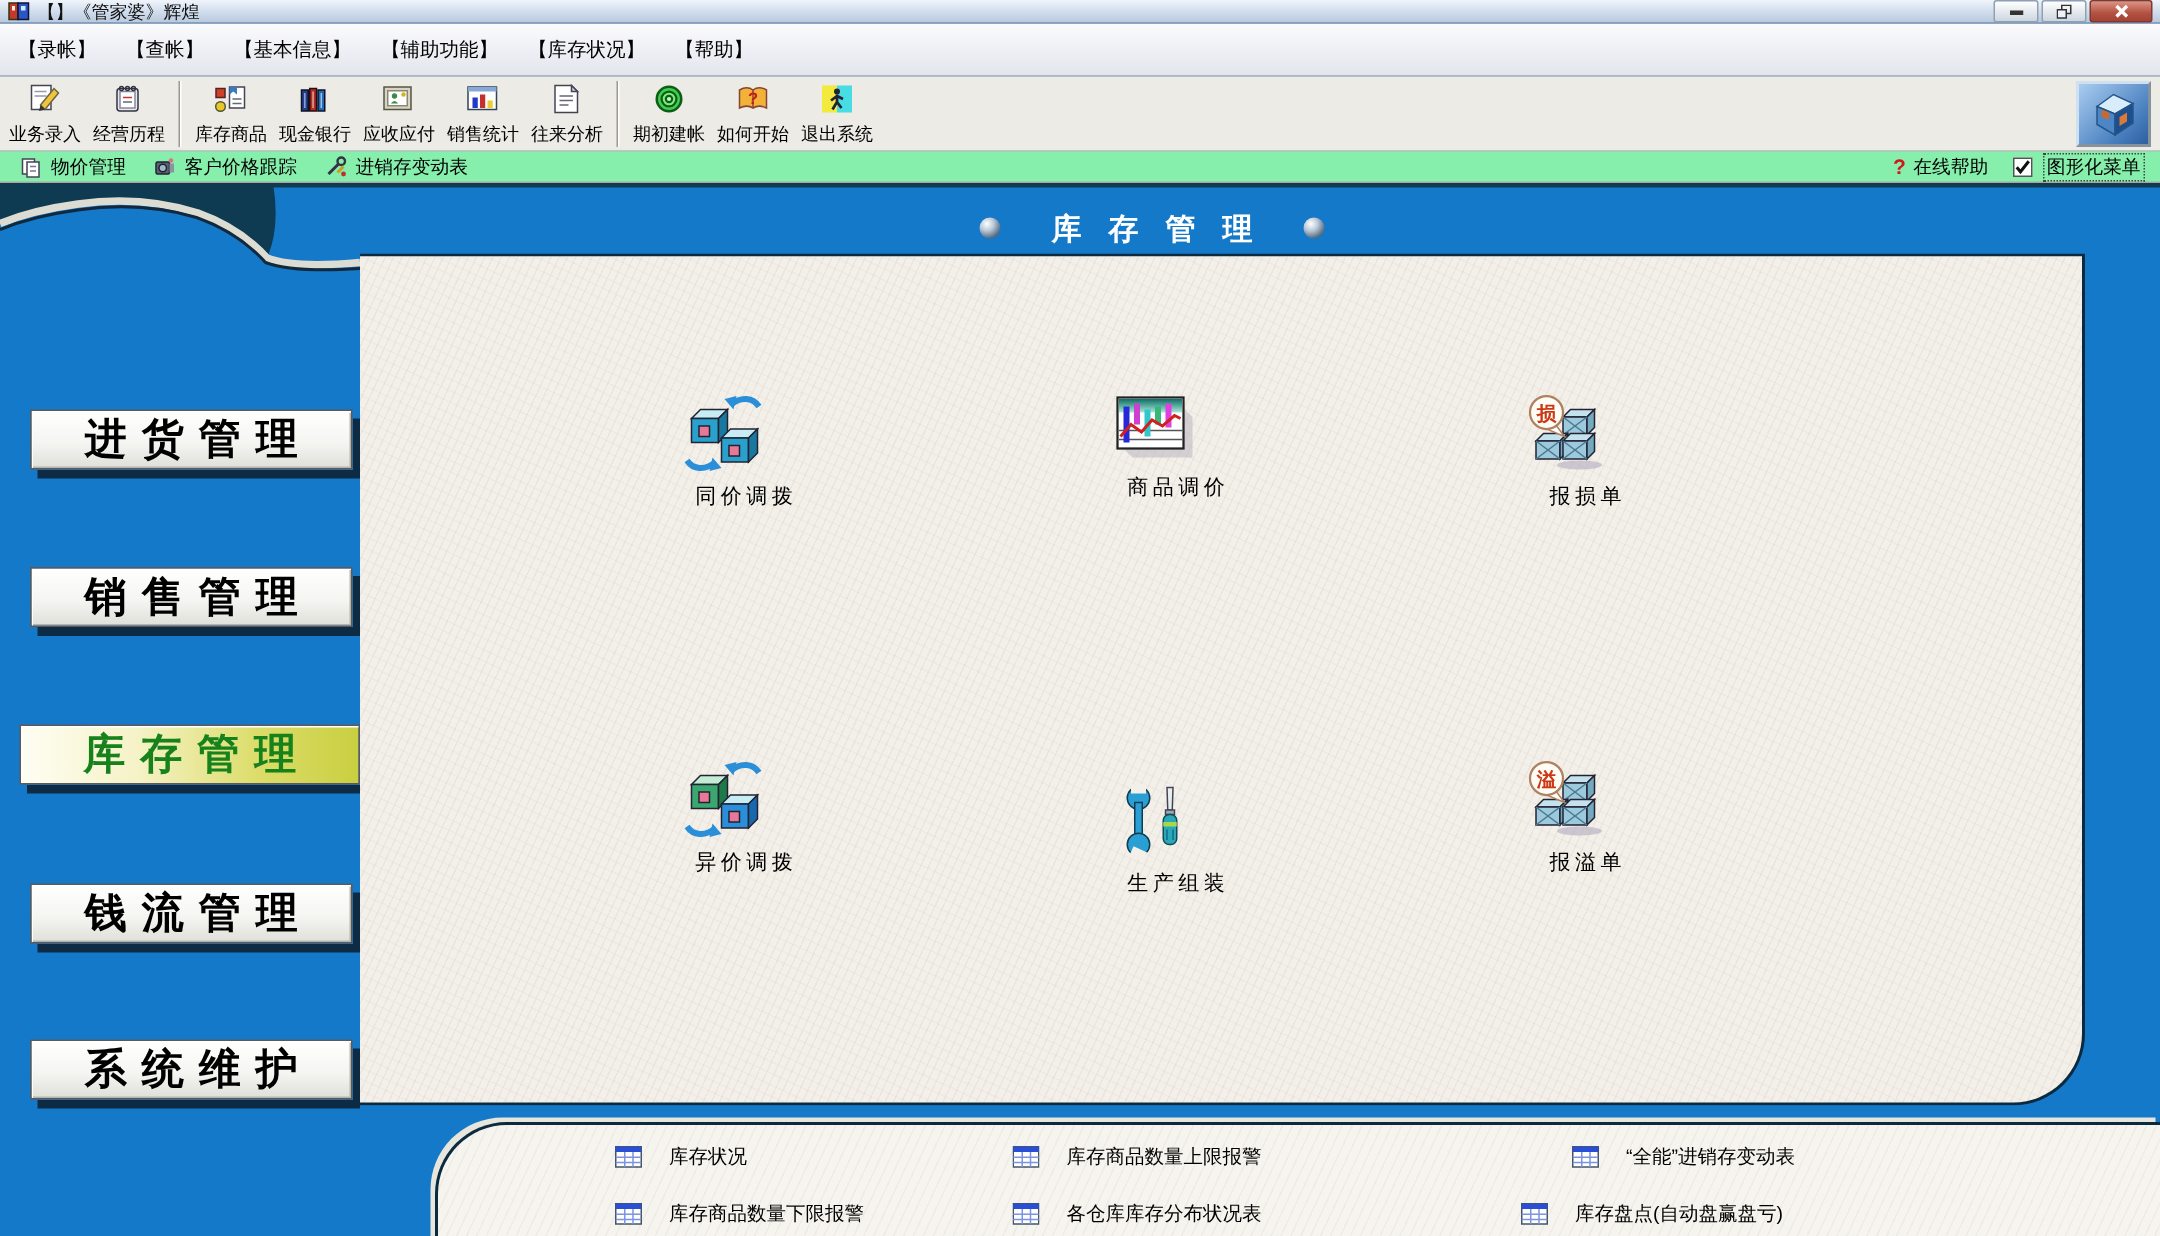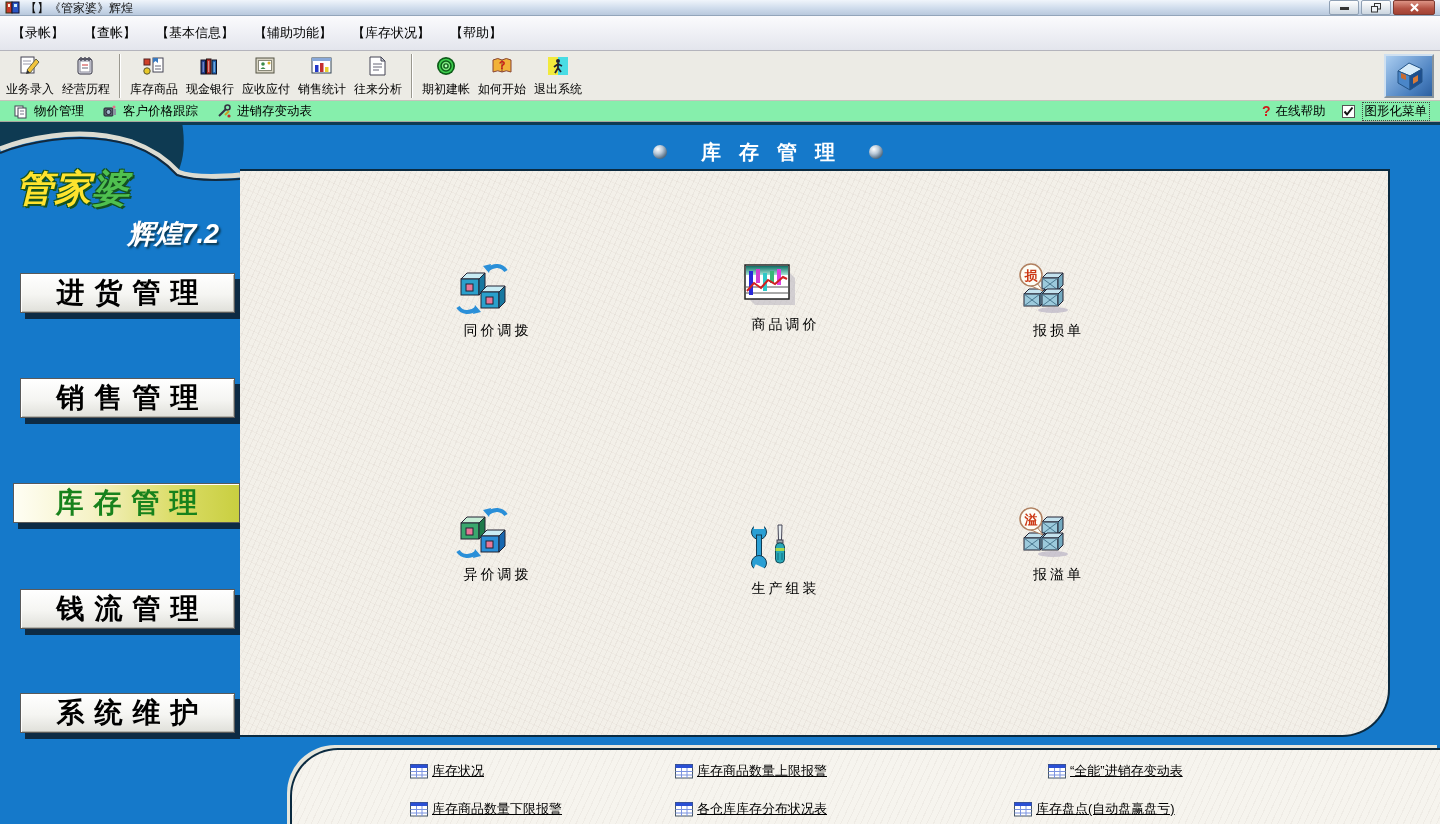--- a/index.html
+++ b/index.html
@@ -68,21 +68,21 @@
     border-bottom-right-radius:48px; }
 
   .app-item { position:absolute; width:130px; display:flex; flex-direction:column; align-items:center; gap:7px; cursor:pointer; }
   .app-item .cap { font-size:14px; letter-spacing:3px; margin-right:-3px; color:#000; font-family:"Liberation Serif", serif; white-space:nowrap;margin-left:28px; }
 
   .bottom-panel { position:absolute; left:290px; right:0; top:626px; bottom:8px;
     background-color:#f6f4ee;
     background-image:repeating-linear-gradient(115deg, rgba(205,196,188,.18) 0 1px, transparent 1px 6px);
     border-top:2px solid #0a2a40; border-left:2px solid #0a2a40; border-top-left-radius:48px;
     box-shadow:-3px -3px 0 #e6e6dc; }
-  .report-link { position:absolute; display:flex; align-items:center; gap:4px; font-size:13px; color:#000; cursor:pointer; white-space:nowrap;text-decoration:underline; }
+  .report-link { position:absolute; display:flex; align-items:center; gap:18px; font-size:13px; color:#000; cursor:pointer; white-space:nowrap; }
 </style>
 </head>
 <body>
 
 <div class="window">
 
   <div class="titlebar">
     <span class="app-icon">
       <svg width="15" height="15" viewBox="0 0 15 15">
           <rect x="1" y="2" width="6" height="11" fill="#c43a2a" stroke="#331"></rect>
@@ -279,24 +279,20 @@
   </div>
 
   <div class="main-region">
 
     <svg class="swoosh" width="240" height="62" viewBox="0 0 240 62">
       <path d="M0 0 H182 Q187 30 178 50 Q160 30 132 20 Q94 8 52 14 Q22 18 0 27 Z" fill="#0e3a52"></path>
       <path d="M0 27 Q22 18 52 14 Q94 8 132 20 Q160 30 178 50 Q196 57 240 53" fill="none" stroke="#dcdcd2" stroke-width="5"></path>
       <path d="M0 31 Q22 22 52 18 Q94 12 131 23 Q159 33 177 53 Q196 60 240 57" fill="none" stroke="#12293d" stroke-width="2"></path>
     </svg>
 
-    <div class="logo">
-      <div class="logo-line1"><span>管家</span><span class="green">婆</span></div>
-      <div class="logo-line2">辉煌7.2</div>
-    </div>
 
     <div class="side-btn" style="top:151px">
         <span>进货管理</span>
       </div>
     <div class="side-btn" style="top:256px">
         <span>销售管理</span>
       </div>
     <div class="side-btn selected" style="top:361px">
         <span>库存管理</span>
       </div>

